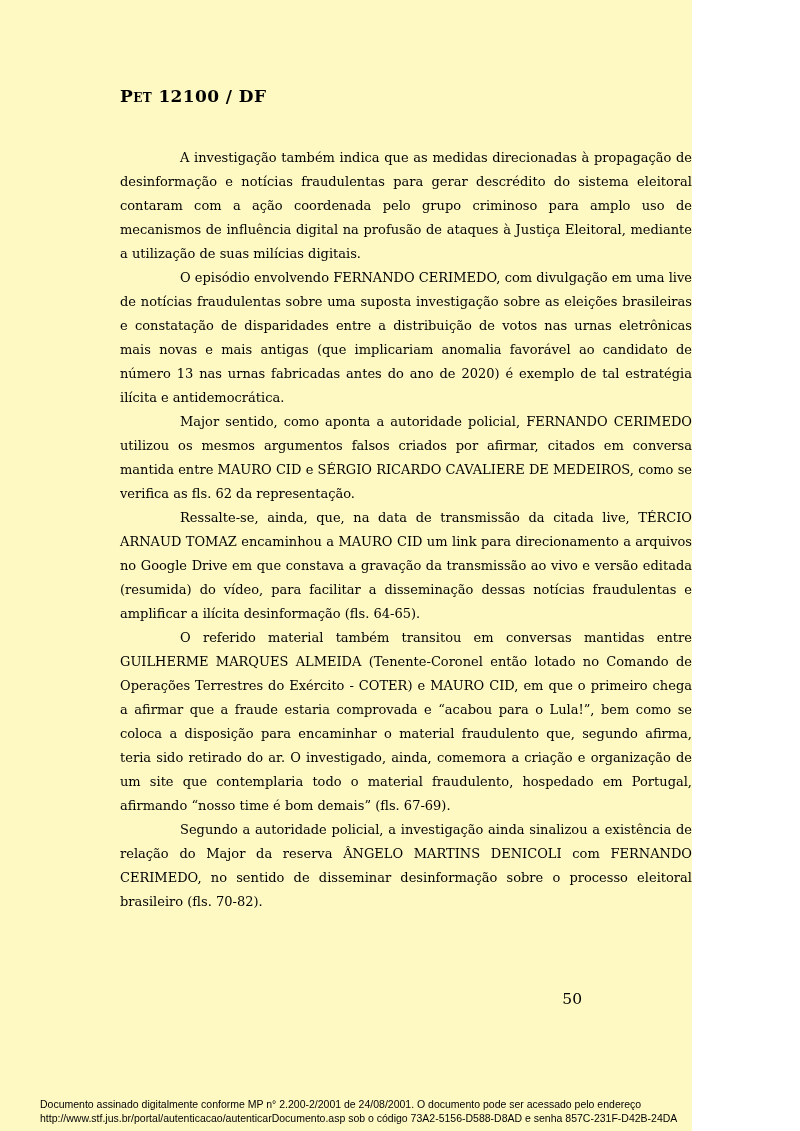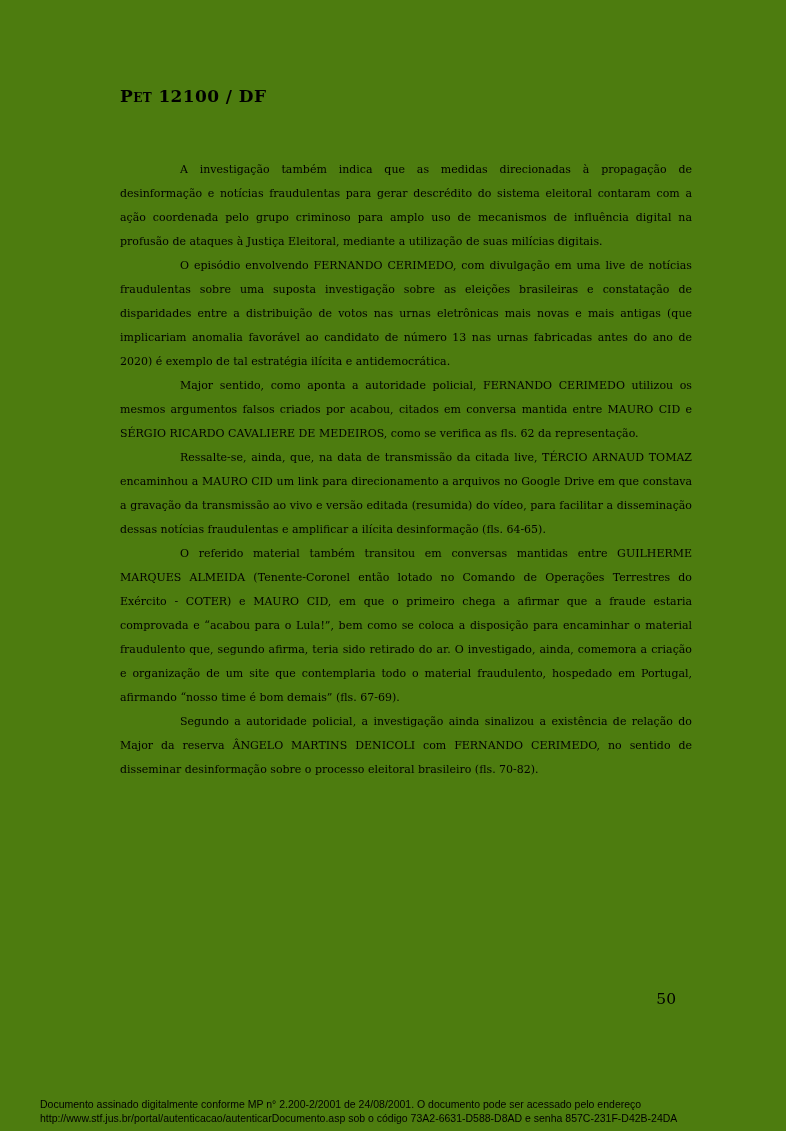--- a/index.html
+++ b/index.html
@@ -2,45 +2,44 @@
 <html lang="pt"><head>
 <meta charset="utf-8">
 <style>
   html, body {
     margin: 0;
     padding: 0;
     background: #ffffff;
   }
   .page {
     position: relative;
-    width: 786px;
+    width: 692px;
     height: 1131px;
-    background: #4d7c0f;
+    background: #fef9c3;
     color: #000000;
     font-family: "DejaVu Serif", "Liberation Serif", serif;
     overflow: hidden;
   }
   .doc-header {
     position: absolute;
     top: 86px;
     left: 120px;
     font-size: 17px;
     font-weight: bold;
     font-variant: small-caps;
     letter-spacing: 0.4px;
   }
   .doc-body {
     position: absolute;
     top: 146px;
     left: 120px;
     width: 572px;
-    font-size: 11px;
+    font-size: 13px;
     line-height: 24px;
     text-align: justify;
-    margin-top: 12px;
   }
   .doc-body p {
     margin: 0;
     padding: 0;
     text-indent: 60px;
   }
   .doc-body .run-italic {
   }
   .page-number {
     position: absolute;
@@ -61,26 +60,26 @@
 </head>
 <body>
 
 <div class="page">
 
   <div class="doc-header">Pet 12100 / DF</div>
 
   <div class="doc-body">
       <p><span>A investigação também indica que as medidas direcionadas à propagação de desinformação e notícias fraudulentas para gerar descrédito do sistema eleitoral contaram com a ação coordenada pelo grupo criminoso para amplo uso de mecanismos de influência digital na profusão de ataques à Justiça Eleitoral, mediante a utilização de suas milícias digitais.</span></p>
       <p><span>O episódio envolvendo FERNANDO CERIMEDO, com divulgação em uma </span><span class="run-italic">live</span><span> de notícias fraudulentas sobre uma suposta investigação sobre as eleições brasileiras e constatação de disparidades entre a distribuição de votos nas urnas eletrônicas mais novas e mais antigas (que implicariam anomalia favorável ao candidato de número 13 nas urnas fabricadas antes do ano de 2020) é exemplo de tal estratégia ilícita e antidemocrática.</span></p>
-      <p><span>Major sentido, como aponta a autoridade policial, FERNANDO CERIMEDO utilizou os mesmos argumentos falsos criados por </span><span class="run-italic">acabou,</span><span> citados em conversa mantida entre MAURO CID e SÉRGIO RICARDO CAVALIERE DE MEDEIROS, como se verifica as fls. 62 da representação.</span></p>
+      <p><span>Major sentido, como aponta a autoridade policial, FERNANDO CERIMEDO utilizou os mesmos argumentos falsos criados por </span><span class="run-italic">afirmar,</span><span> citados em conversa mantida entre MAURO CID e SÉRGIO RICARDO CAVALIERE DE MEDEIROS, como se verifica as fls. 62 da representação.</span></p>
       <p><span>Ressalte-se, ainda, que, na data de transmissão da citada </span><span class="run-italic">live</span><span>, TÉRCIO ARNAUD TOMAZ encaminhou a MAURO CID um </span><span class="run-italic">link</span><span> para direcionamento a arquivos no Google Drive em que constava a gravação da transmissão ao vivo e versão editada (resumida) do vídeo, para facilitar a disseminação dessas notícias fraudulentas e amplificar a ilícita desinformação (fls. 64-65).</span></p>
       <p><span>O referido material também transitou em conversas mantidas entre GUILHERME MARQUES ALMEIDA (Tenente-Coronel então lotado no Comando de Operações Terrestres do Exército - COTER) e MAURO CID, em que o primeiro chega a afirmar que a fraude estaria comprovada e </span><span class="run-italic">“acabou para o Lula!”</span><span>, bem como se coloca a disposição para encaminhar o material fraudulento que, segundo afirma, teria sido retirado do ar. O investigado, ainda, comemora a criação e organização de um site que contemplaria todo o material fraudulento, hospedado em Portugal, afirmando </span><span class="run-italic">“nosso time é bom demais”</span><span> (fls. 67-69).</span></p>
       <p><span>Segundo a autoridade policial, a investigação ainda sinalizou a existência de relação do Major da reserva ÂNGELO MARTINS DENICOLI com FERNANDO CERIMEDO, no sentido de disseminar desinformação sobre o processo eleitoral brasileiro (fls. 70-82).</span></p>
     </div>
 
   <div class="page-number">50</div>
 
   <div class="doc-footer">
     <div>Documento assinado digitalmente conforme MP n° 2.200-2/2001 de 24/08/2001. O documento pode ser acessado pelo endereço</div>
-    <div>http://www.stf.jus.br/portal/autenticacao/autenticarDocumento.asp sob o código 73A2-6631-D588-D8AD e senha 857C-231F-D42B-24DA</div>
+    <div>http://www.stf.jus.br/portal/autenticacao/autenticarDocumento.asp sob o código 73A2-5156-D588-D8AD e senha 857C-231F-D42B-24DA</div>
   </div>
 
 </div>
 
 </body></html>

